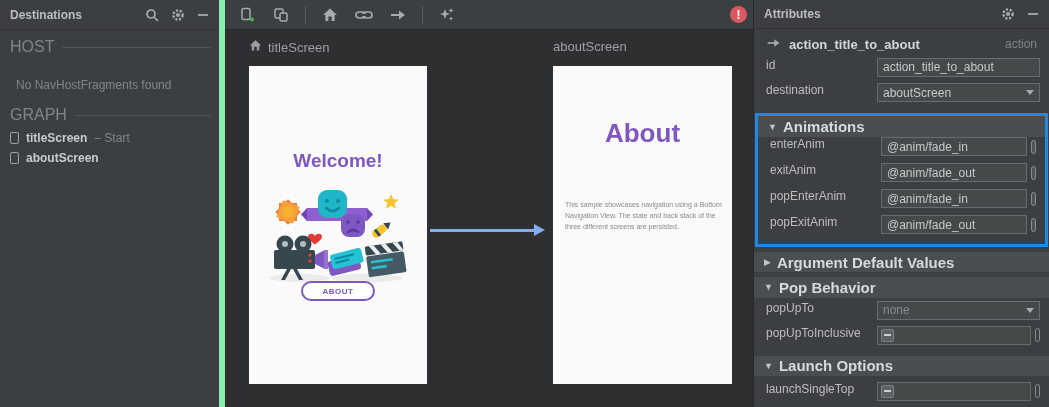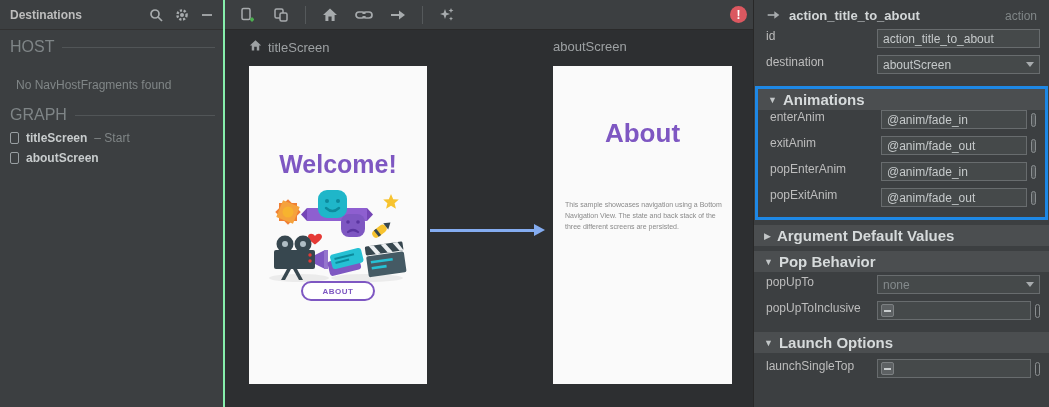--- a/index.html
+++ b/index.html
@@ -15,21 +15,21 @@
     height:30px; display:flex; align-items:center;
     padding:0 10px; background:#3c3f41; border-bottom:1px solid #323232;
   }
   .panel-header .ph-title { font-weight:bold; color:#bdbdbd; flex:1; }
   .ph-icons { display:flex; align-items:center; gap:12px; }
   .ph-icons svg { display:block; }
 
   
   #destinations {
     width:225px; min-width:225px; background:#3c3f41;
-    border-right:2px solid #86efac; display:flex; flex-direction:column;
+    border-right:6px solid #86efac; display:flex; flex-direction:column;
   }
   .group-row { display:flex; align-items:center; gap:8px; padding:8px 0 4px 10px; }
   .group-label { color:#7f8587; font-size:16px; }
   .group-line { flex:1; height:1px; background:#515557; margin-right:8px; }
   .empty-text { color:#808687; padding:8px 0 6px 16px;margin-top:10px; }
   .dest-item { display:flex; align-items:center; gap:7px; padding:3px 0 3px 10px; cursor:default; }
   .frag-icon { width:9px; height:12px; border:1.5px solid #9aa0a3; border-radius:2px; }
   .dest-name { font-weight:bold; color:#c8cccd; }
   .dest-suffix { color:#808687; }
 
@@ -46,21 +46,21 @@
     background:#db5860; color:#fff; font-weight:bold; font-size:12px;
     display:flex; align-items:center; justify-content:center; line-height:1;
   }
 
   #surface { flex:1; position:relative; background:#2d2f31; }
   .screen-label { position:absolute; top:9px; display:flex; align-items:center; gap:6px; color:#9da1a3; font-size:13px; }
   .device-card { position:absolute; top:36px; width:178px; height:318px; background:#fafafa; }
 
   .welcome-title {
     position:absolute; top:84px; left:0; right:0; text-align:center;
-    font-size:25px; font-weight:bold; color:#7e57c2; letter-spacing:0;
+    font-size:19px; font-weight:bold; color:#7e57c2; letter-spacing:0;
   }
   .about-title {
     position:absolute; top:52px; left:0; right:0; text-align:center;
     font-size:26px; font-weight:bold; color:#7e57c2;
   }
   .about-body {
     position:absolute; top:134px; left:12px; width:158px;
     font-size:7px; line-height:1.55; color:#8a8a8a;
   }
   .illustration { position:absolute; top:116px; left:14px; }
@@ -305,20 +305,36 @@
     </div>
 
     <div class="device-card" style="left:328px; width:179px;">
       <div class="about-title">About</div>
       <div class="about-body">This sample showcases navigation using a Bottom Navigation View. The state and back stack of the three different screens are persisted.</div>
     </div>
   </div>
 </div>
 
 <div id="attributes">
+  <div class="panel-header">
+    <span class="ph-title">Attributes</span>
+    <span class="ph-icons">
+      <span>
+        <svg width="14" height="14" viewBox="0 0 14 14">
+            <circle cx="7" cy="7" r="4.6" fill="none" stroke="#a7abad" stroke-width="2.4" stroke-dasharray="2.2 1.6"></circle>
+            <circle cx="7" cy="7" r="2" fill="#a7abad"></circle>
+          </svg>
+      </span>
+      <span>
+        <svg width="12" height="12" viewBox="0 0 12 12">
+            <line x1="1" y1="6" x2="11" y2="6" stroke="#a7abad" stroke-width="1.8"></line>
+          </svg>
+      </span>
+    </span>
+  </div>
 
   <div class="action-row">
     <span>
       <svg width="15" height="10" viewBox="0 0 16 12">
           <line x1="1" y1="6" x2="10" y2="6" stroke="#a7abad" stroke-width="2"></line>
           <path d="M9 1.5 L15 6 L9 10.5 Z" fill="#a7abad"></path>
         </svg>
     </span>
     <span class="action-name">action_title_to_about</span>
     <span class="action-type">action</span>

